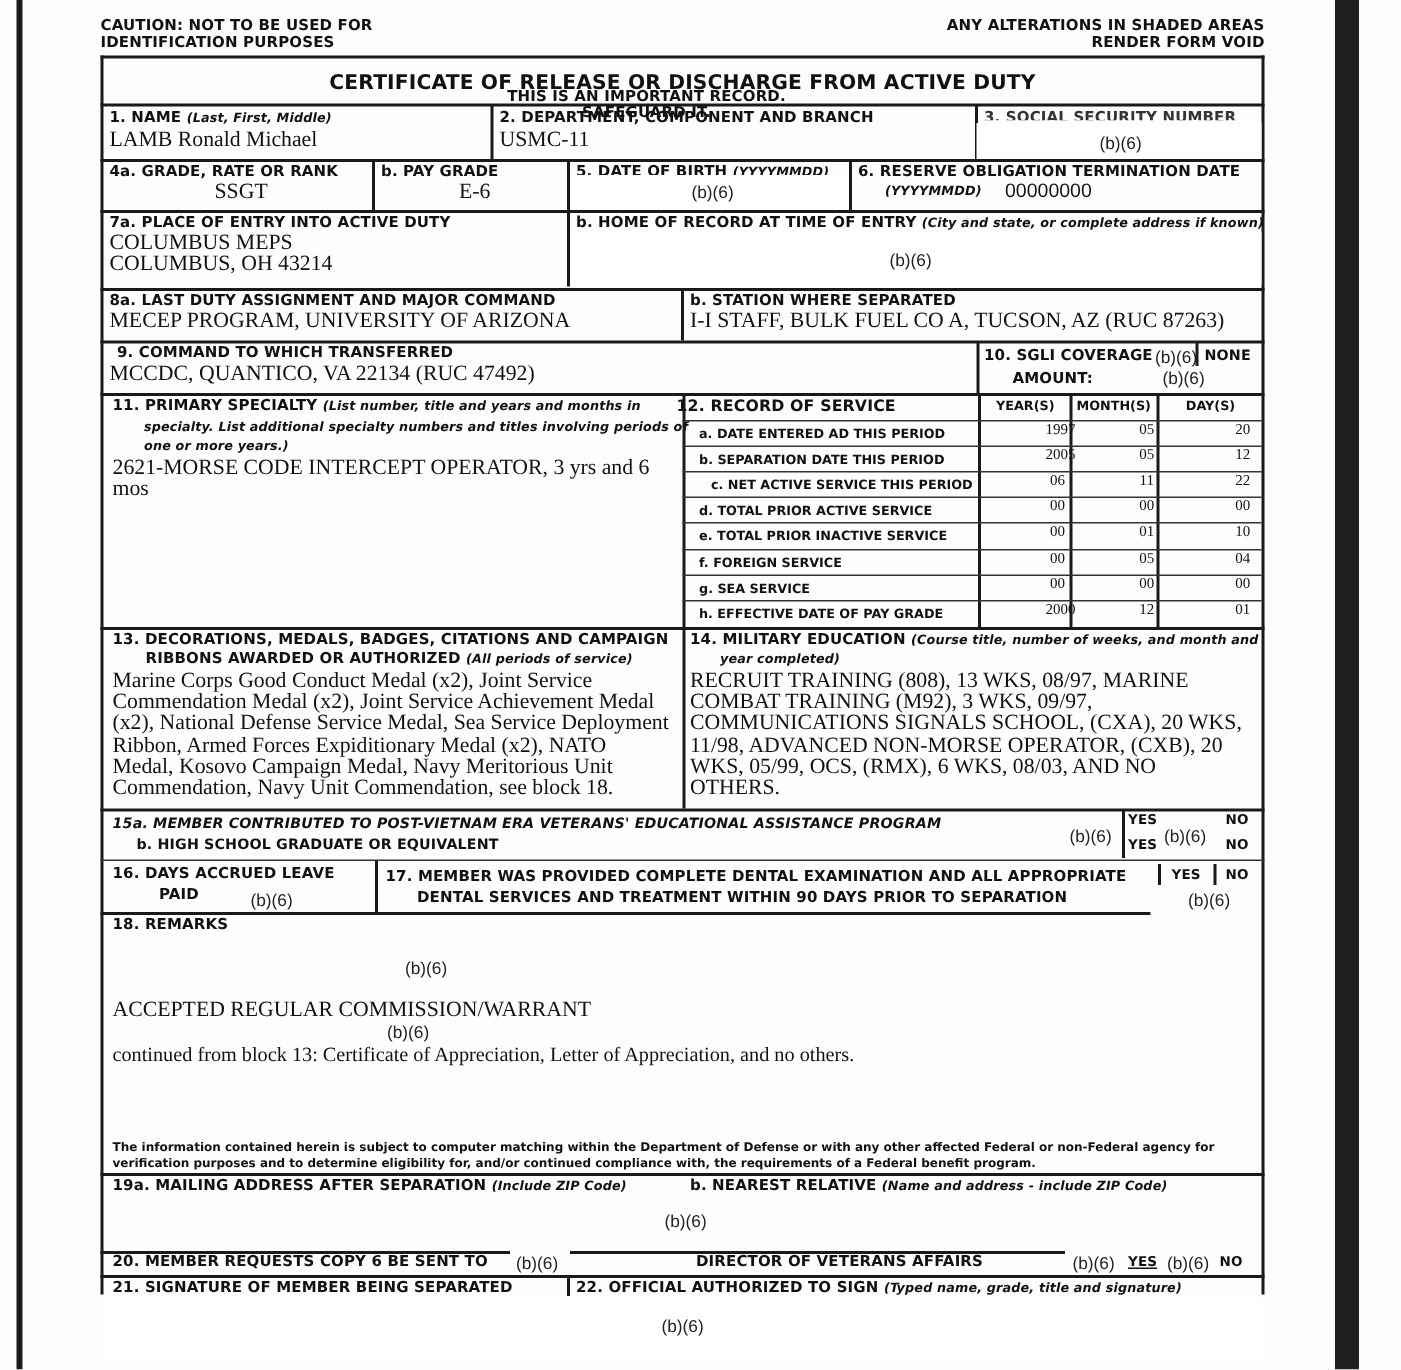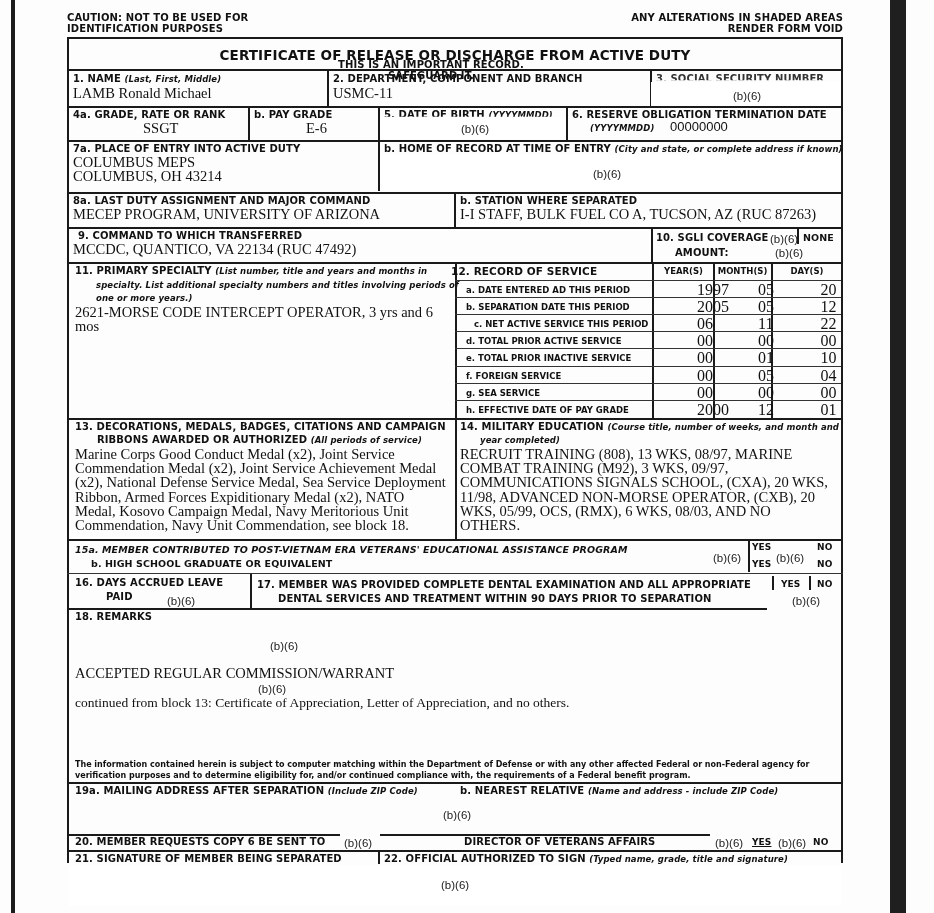--- a/index.html
+++ b/index.html
@@ -9,21 +9,21 @@
   .lbl { font-family: "DejaVu Sans", "Liberation Sans", sans-serif; font-weight: bold; font-size: 10px; letter-spacing: 0.1px; color: #111; white-space: nowrap; }
   .lbl i { font-weight: bold; font-style: italic; font-size: 8.5px; }
   .val { font-family: "Liberation Serif", serif; font-size: 14.5px; color: #111; white-space: nowrap; }
   .red { font-family: "Liberation Sans", sans-serif; font-size: 11.5px; color: #222; background: #fff; white-space: nowrap; }
   .hl { position: absolute; background: #1a1a1a; height: 2px; }
   .vl { position: absolute; background: #1a1a1a; width: 1.5px; }
   .thin { height: 1px; background: #333; }
   .white { position: absolute; background: #ffffff; }
   .para { font-family: "Liberation Serif", serif; font-size: 14.5px; line-height: 14.2px; color: #111; white-space: pre-line; }
   .svc-lbl { font-family: "DejaVu Sans", sans-serif; font-weight: bold; font-size: 8.5px; white-space: nowrap; }
-  .svc-num { font-family: "Liberation Serif", serif; font-size: 16px; text-align: center; position: absolute; padding-left: 44px; }
+  .svc-num { font-family: "Liberation Serif", serif; font-size: 10px; text-align: center; position: absolute; padding-left: 44px; }
   .small-notice { font-family: "DejaVu Sans", sans-serif; font-weight: bold; font-size: 8px; line-height: 11px; white-space: nowrap; }
 </style>
 </head>
 <body>
 
 <div class="abs" style="left:11px;top:0;width:4px;height:913px;background:#1c1c1c;"></div>
 <div class="abs" style="left:890px;top:0;width:16px;height:913px;background:#1f1f1f;"></div>
 
 <div class="abs lbl" style="left:67px;top:12px;font-size:10px;line-height:11px;">
   <div>CAUTION:  NOT TO BE USED FOR</div>

